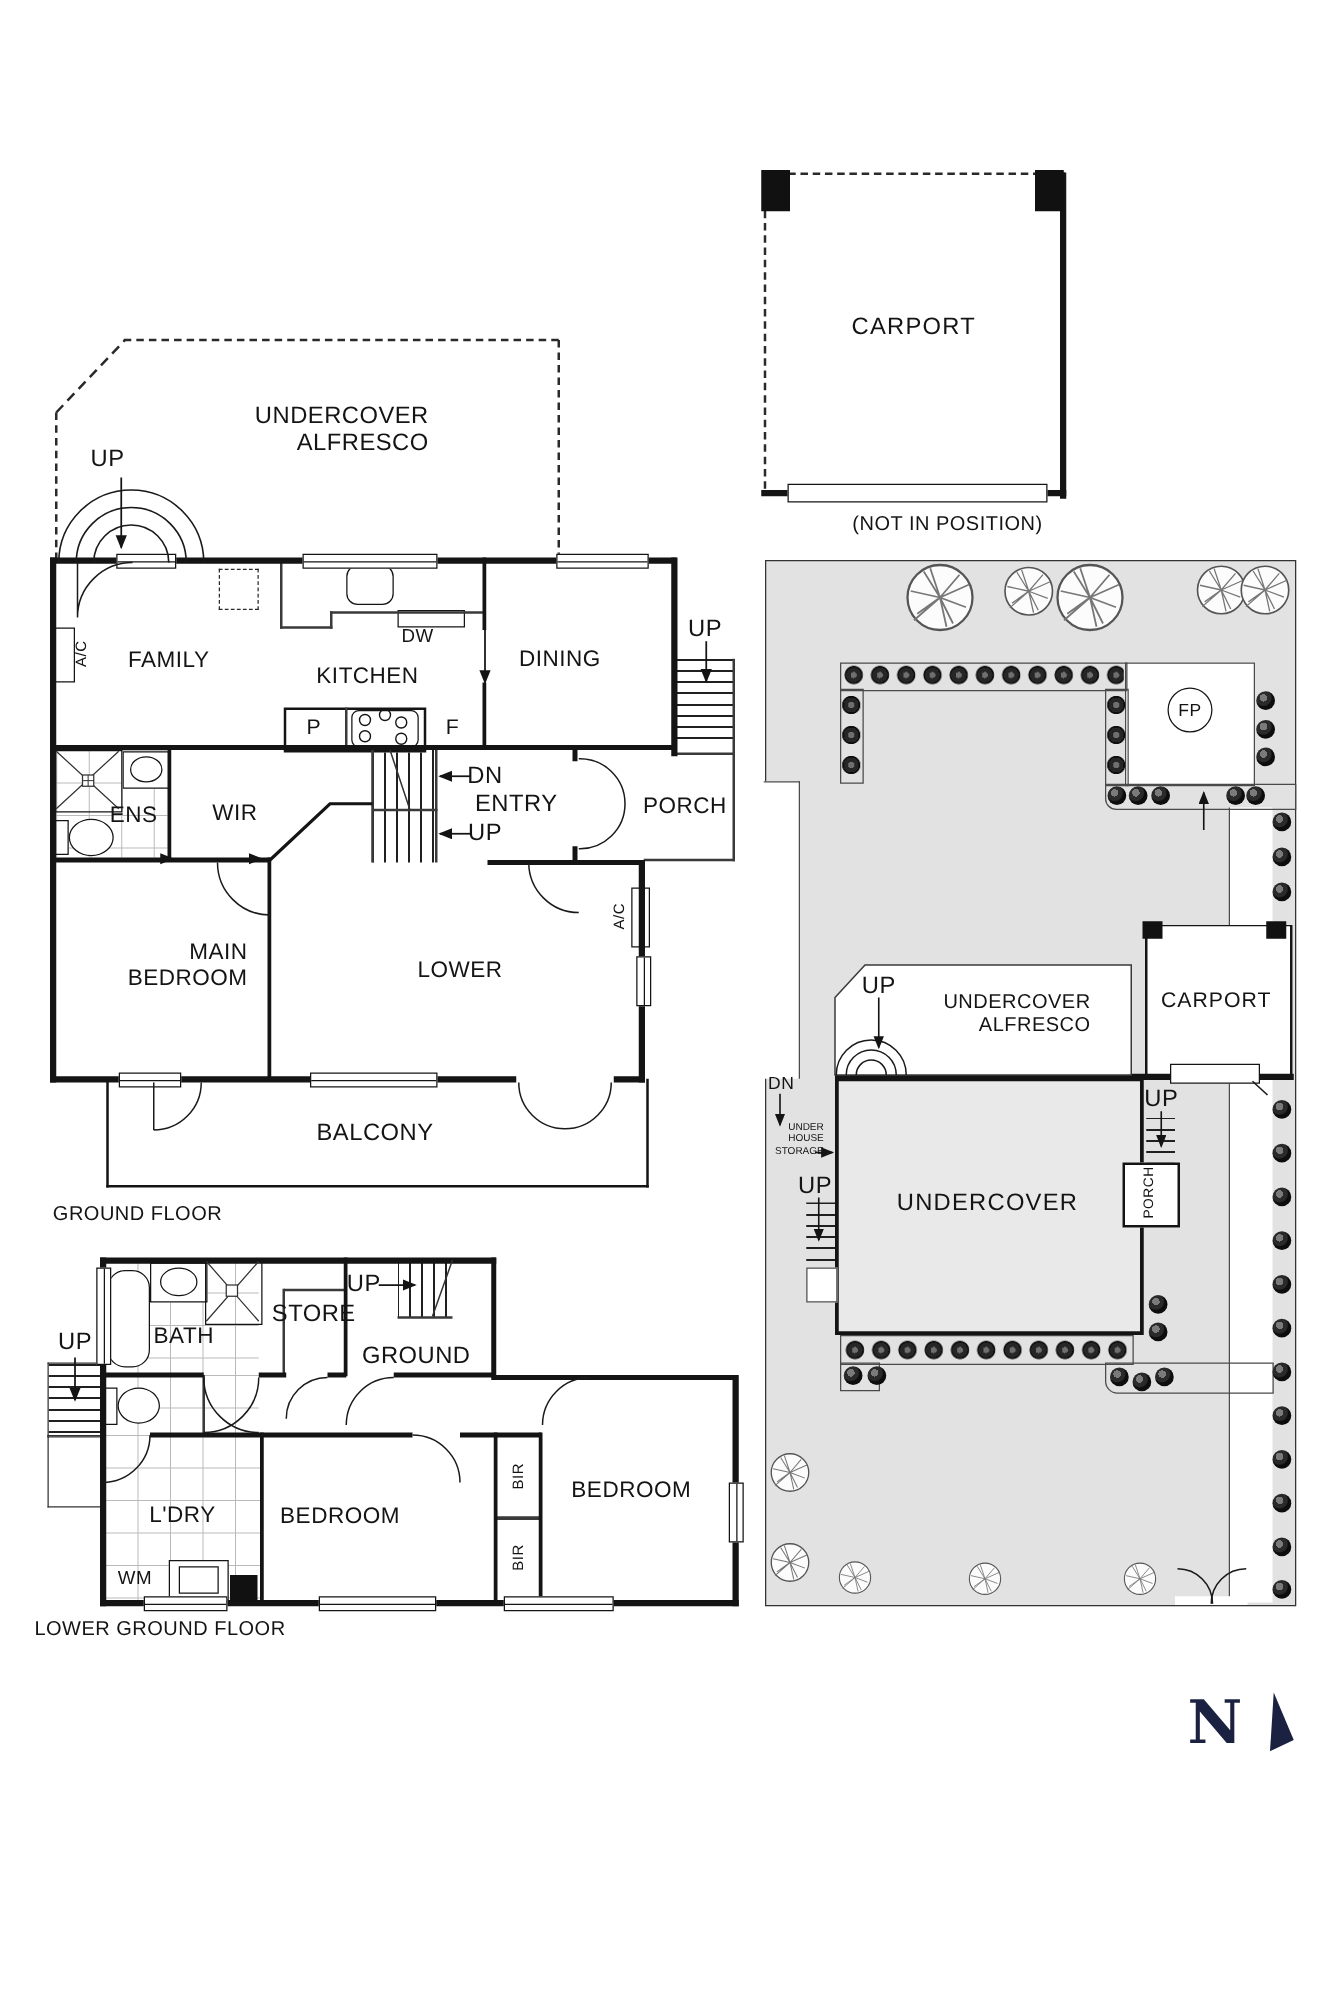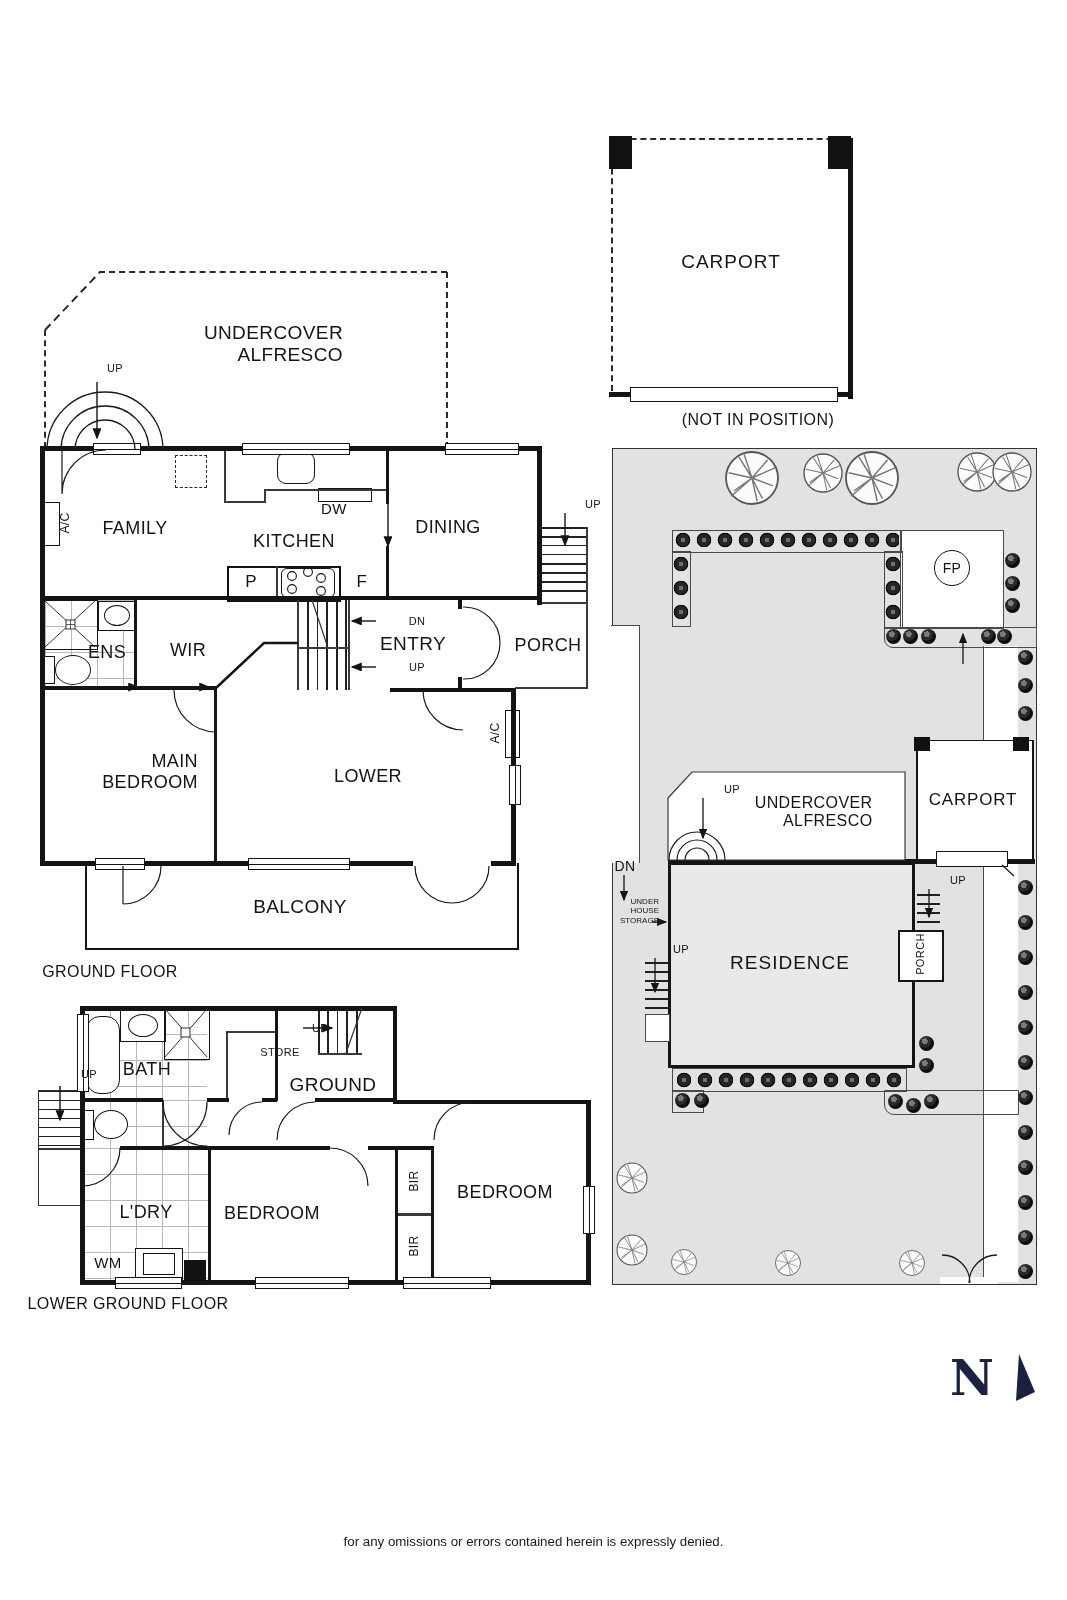--- a/index.html
+++ b/index.html
@@ -10,21 +10,21 @@
   .ln{position:absolute;background:#3a3a3a;z-index:9;}
   
   .dash-t{position:absolute;border-top:2px dashed #2a2a2a;z-index:8;}
   .dash-l{position:absolute;border-left:2px dashed #2a2a2a;z-index:8;}
   
   .lbl{position:absolute;transform:translate(-50%,-50%);color:#141414;white-space:nowrap;
        z-index:30;text-align:center;letter-spacing:.4px;line-height:1.15;}
   .wrap{white-space:normal;text-align:right;}
   .rot{transform:translate(-50%,-50%) rotate(-90deg);}
   .f19{font-size:19px;} .f18{font-size:18px;} .f17{font-size:17px;} .f16{font-size:16px;}
-  .f15{font-size:15px;} .f14{font-size:14px;} .f13{font-size:11px;margin-left:29px;} .f12{font-size:12px;}
+  .f15{font-size:15px;} .f14{font-size:14px;} .f13{font-size:19px;} .f12{font-size:12px;}
   .f11{font-size:11px;} .f8{font-size:8px;line-height:1.18;letter-spacing:0;}
   
   .win{position:absolute;background:#fff;border:1.5px solid #141414;z-index:12;}
   .win.h::after{content:"";position:absolute;left:0;right:0;top:50%;height:1px;background:#141414;}
   .win.v::after{content:"";position:absolute;top:0;bottom:0;left:50%;width:1px;background:#141414;}
   
   .st-x{background:repeating-linear-gradient(90deg,#202020 0 1.5px,transparent 1.5px 9.5px);}
   .st-y{background:repeating-linear-gradient(180deg,#202020 0 1.5px,transparent 1.5px 9px);}
   .stairs{position:absolute;z-index:6;}
   
@@ -257,21 +257,21 @@
   <div class="black" style="left:1013px;top:737px;width:16px;height:14px;"></div>
   <div class="lbl f17" style="left:973px;top:800px;letter-spacing:.8px;">CARPORT</div>
 
   <div class="w" style="left:668px;top:859px;width:367px;height:5px;"></div>
   <div class="win" style="left:936px;top:851px;width:70px;height:14px;z-index:13;"></div>
 
   <div class="lbl f16 wrap" style="left:795px;top:812px;width:155px;">UNDERCOVER ALFRESCO</div>
   <div class="lbl f13" style="left:703px;top:789px;">UP</div>
 
   <div style="position:absolute;left:668px;top:862px;width:247px;height:206px;background:#e9e9e9;border:3.5px solid #141414;box-sizing:border-box;z-index:4;"></div>
-  <div class="lbl f19" style="left:790px;top:963px;letter-spacing:1px;">RESIDENCE</div>
+  <div class="lbl f19" style="left:790px;top:963px;letter-spacing:1px;">UNDERCOVER</div>
   <div class="white" style="left:898px;top:930px;width:42px;height:48px;border:2.5px solid #141414;z-index:13;"></div>
   <div class="lbl f11 rot" style="left:920px;top:954px;">PORCH</div>
 
   <div class="stairs st-y" style="left:917px;top:894px;width:23px;height:36px;z-index:6;"></div>
   <div class="lbl f13" style="left:929px;top:880px;">UP</div>
   <div class="stairs st-y" style="left:645px;top:962px;width:23px;height:52px;z-index:6;"></div>
   <div style="position:absolute;left:645px;top:1014px;width:23px;height:26px;background:#fff;border:1px solid #4a4a4a;z-index:5;"></div>
   <div class="lbl f13" style="left:652px;top:949px;">UP</div>
   <div class="lbl f14" style="left:625px;top:866px;">DN</div>
   <div class="lbl f8 wrap" style="left:636px;top:911px;width:46px;">UNDER HOUSE STORAGE</div>
@@ -391,14 +391,13 @@
     <use href="#tree" transform="translate(632,1250) scale(1.5)"></use>
     <use href="#tree" transform="translate(684,1262) scale(1.25)"></use>
     <use href="#tree" transform="translate(788,1263) scale(1.25)"></use>
     <use href="#tree" transform="translate(912,1263) scale(1.25)"></use>
 
     <polygon points="1016,1401 1019,1354 1035,1392" fill="#1b2140"></polygon>
   </svg>
 
   <div class="northN" style="left:972px;top:1378px;font-size:48px;">N</div>
 
-  <div class="disc" style="top:1533px;">for any omissions or errors contained herein is expressly denied.</div>
 </div>
 
 </body></html>

